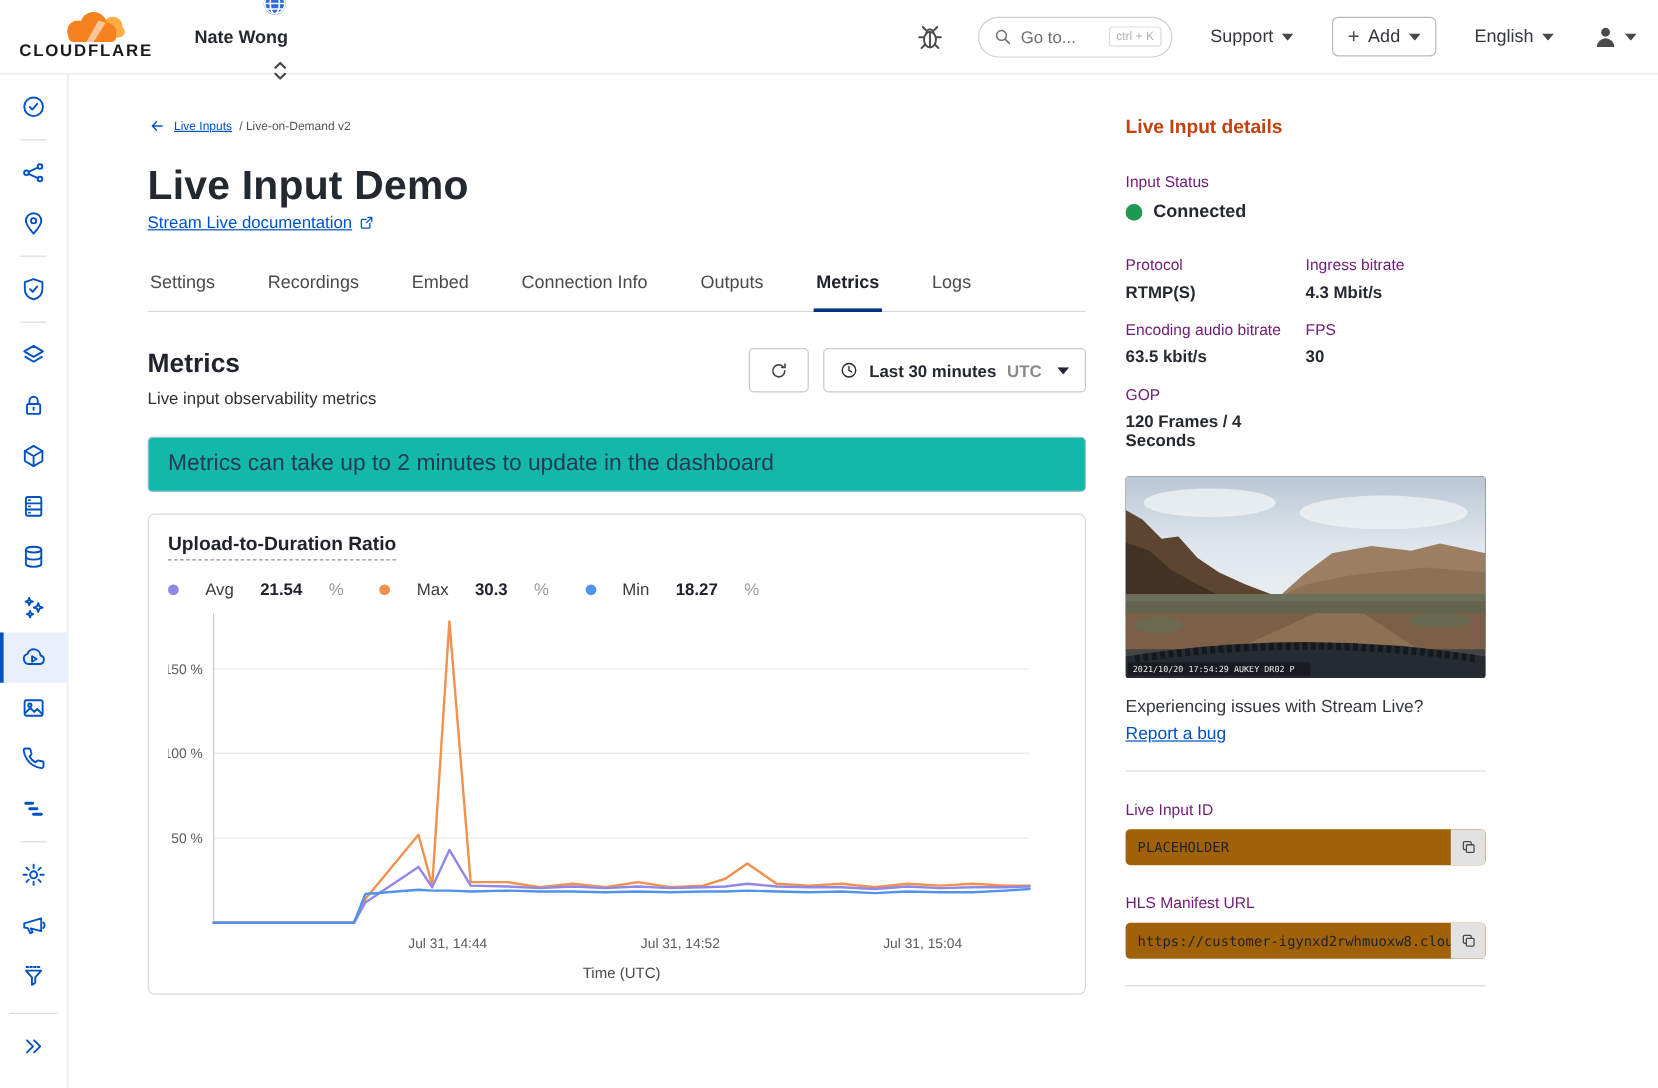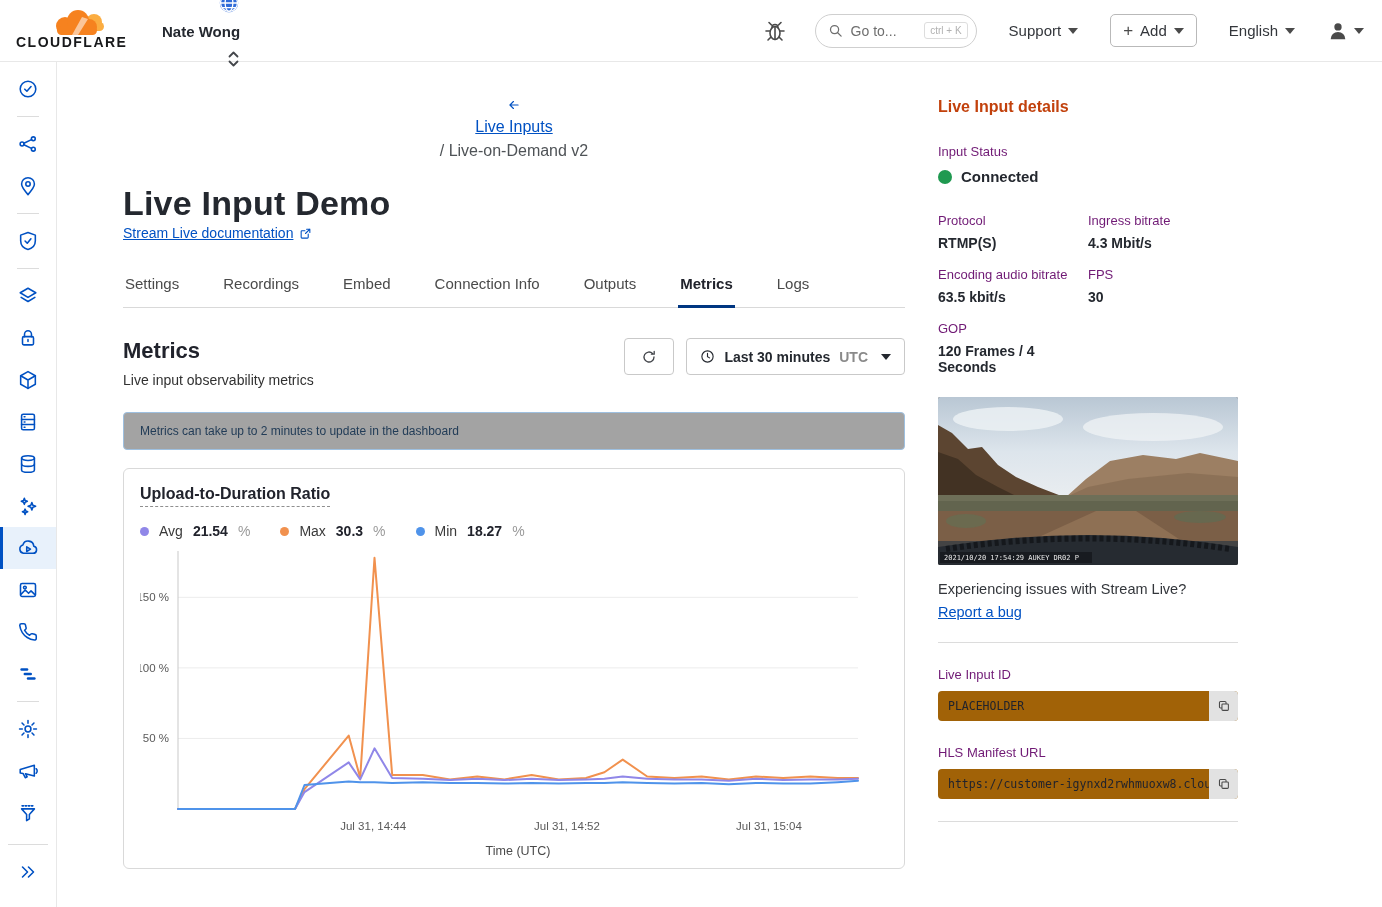--- a/index.html
+++ b/index.html
@@ -31,41 +31,41 @@
   .sidebar { width:57px; flex:none; border-right:1px solid #e8e8e8; display:flex; flex-direction:column; align-items:stretch; padding:6px 0 14px; }
   .side-item { height:42px; display:flex; align-items:center; justify-content:center; cursor:pointer; flex:none; }
   .side-item.selected { background:#e8f1fb; box-shadow:inset 3px 0 0 #0051c3; }
   .side-item .sicon { width:22px; height:22px; display:block; }
   .side-item svg { width:22px; height:22px; display:block; }
   .side-div { height:1px; background:#dcdcdc; width:22px; margin:6px auto; flex:none; }
   .side-div.wide { width:40px; }
   .main { width:782px; flex:none; margin-left:66px; }
   .right-rail { width:300px; flex:none; margin-left:33px; }
   
-  .breadcrumb { margin-top:36px; font-size:16px; display:flex; align-items:center; gap:6px; color:#4f5357;flex-direction:column; }
+  .breadcrumb { margin-top:36px; font-size:10px; display:flex; align-items:center; gap:6px; color:#4f5357; }
   .blue-link { color:#0051c3; text-decoration:underline; cursor:pointer; }
   .breadcrumb .arrow { color:#0051c3; display:flex; }
   .page-title { font-size:34px; font-weight:700; color:#24282f; margin:24px 0 0; letter-spacing:.2px; }
   .doc-link { margin-top:2px; font-size:14px; display:inline-flex; align-items:center; gap:6px; }
   .tabs { display:flex; gap:40px; margin-top:24px; border-bottom:1px solid #d9d9d9; }
   .tab { font-size:15px; color:#4a4a4a; padding:10px 2px 13px; cursor:pointer; border-bottom:3px solid transparent; margin-bottom:-1px; }
   .tab.active { color:#21232c; font-weight:700; border-bottom-color:#003681; }
   .section-head { display:flex; align-items:flex-start; margin-top:30px; }
   .section-head h2 { font-size:22px; font-weight:700; color:#21232c; margin:0; }
   .section-sub { margin-top:8px; font-size:14px; color:#313131; }
   .controls { margin-left:auto; display:flex; gap:12px; }
   .refresh-btn { width:50px; height:37px; border:1px solid #c9c9c9; border-radius:4px; background:#fff; display:flex; align-items:center; justify-content:center; cursor:pointer; }
   .range-btn { height:37px; border:1px solid #c9c9c9; border-radius:4px; background:#fff; display:flex; align-items:center; gap:9px; padding:0 13px; cursor:pointer; font-size:14px; }
   .range-btn .rb-label { font-weight:700; color:#24282f; }
   .range-btn .rb-zone { color:#8a8a8a;font-weight:bold; }
-  .banner { margin-top:24px; background:#a3a3a3; border:1px solid #9ec0e0; border-radius:4px; padding:11px 16px; font-size:12px; color:#223c57; }
+  .banner { margin-top:24px; background:#14b8a6; border:1px solid #9ec0e0; border-radius:4px; padding:11px 16px; font-size:19px; color:#223c57; }
   .card { margin-top:18px; border:1px solid #d9d9d9; border-radius:6px; padding:16px 16px 4px; }
   .card-title { display:inline-block; font-size:16px; font-weight:700; color:#21232c; border-bottom:1px dashed #8f8f8f; padding-bottom:3px; }
   .legend { display:flex; gap:30px; margin-top:16px; font-size:14px; align-items:center; }
-  .legend-item { display:flex; align-items:center; gap:10px; color:#3a3a3a; }
+  .legend-item { display:flex; align-items:center; gap:22px; color:#3a3a3a; }
   .legend-dot { width:9px; height:9px; border-radius:50%; flex:none; }
   .dot-avg { background:#9087e8; } .dot-max { background:#f1914e; } .dot-min { background:#4f93ea; }
   .legend-val { font-weight:700; color:#21232c; }
   .legend-unit { color:#9a9a9a; }
   
   .rail-title { font-size:16px; font-weight:700; color:#c2410c; margin-top:36px; }
   .f-label { font-size:13px; color:#701a75; }
   .status-row { display:flex; align-items:center; gap:9px; margin-top:9px; }
   .status-dot { width:14px; height:14px; border-radius:50%; background:#1f9950; }
   .status-text { font-size:15px; font-weight:700; color:#24282f; }

